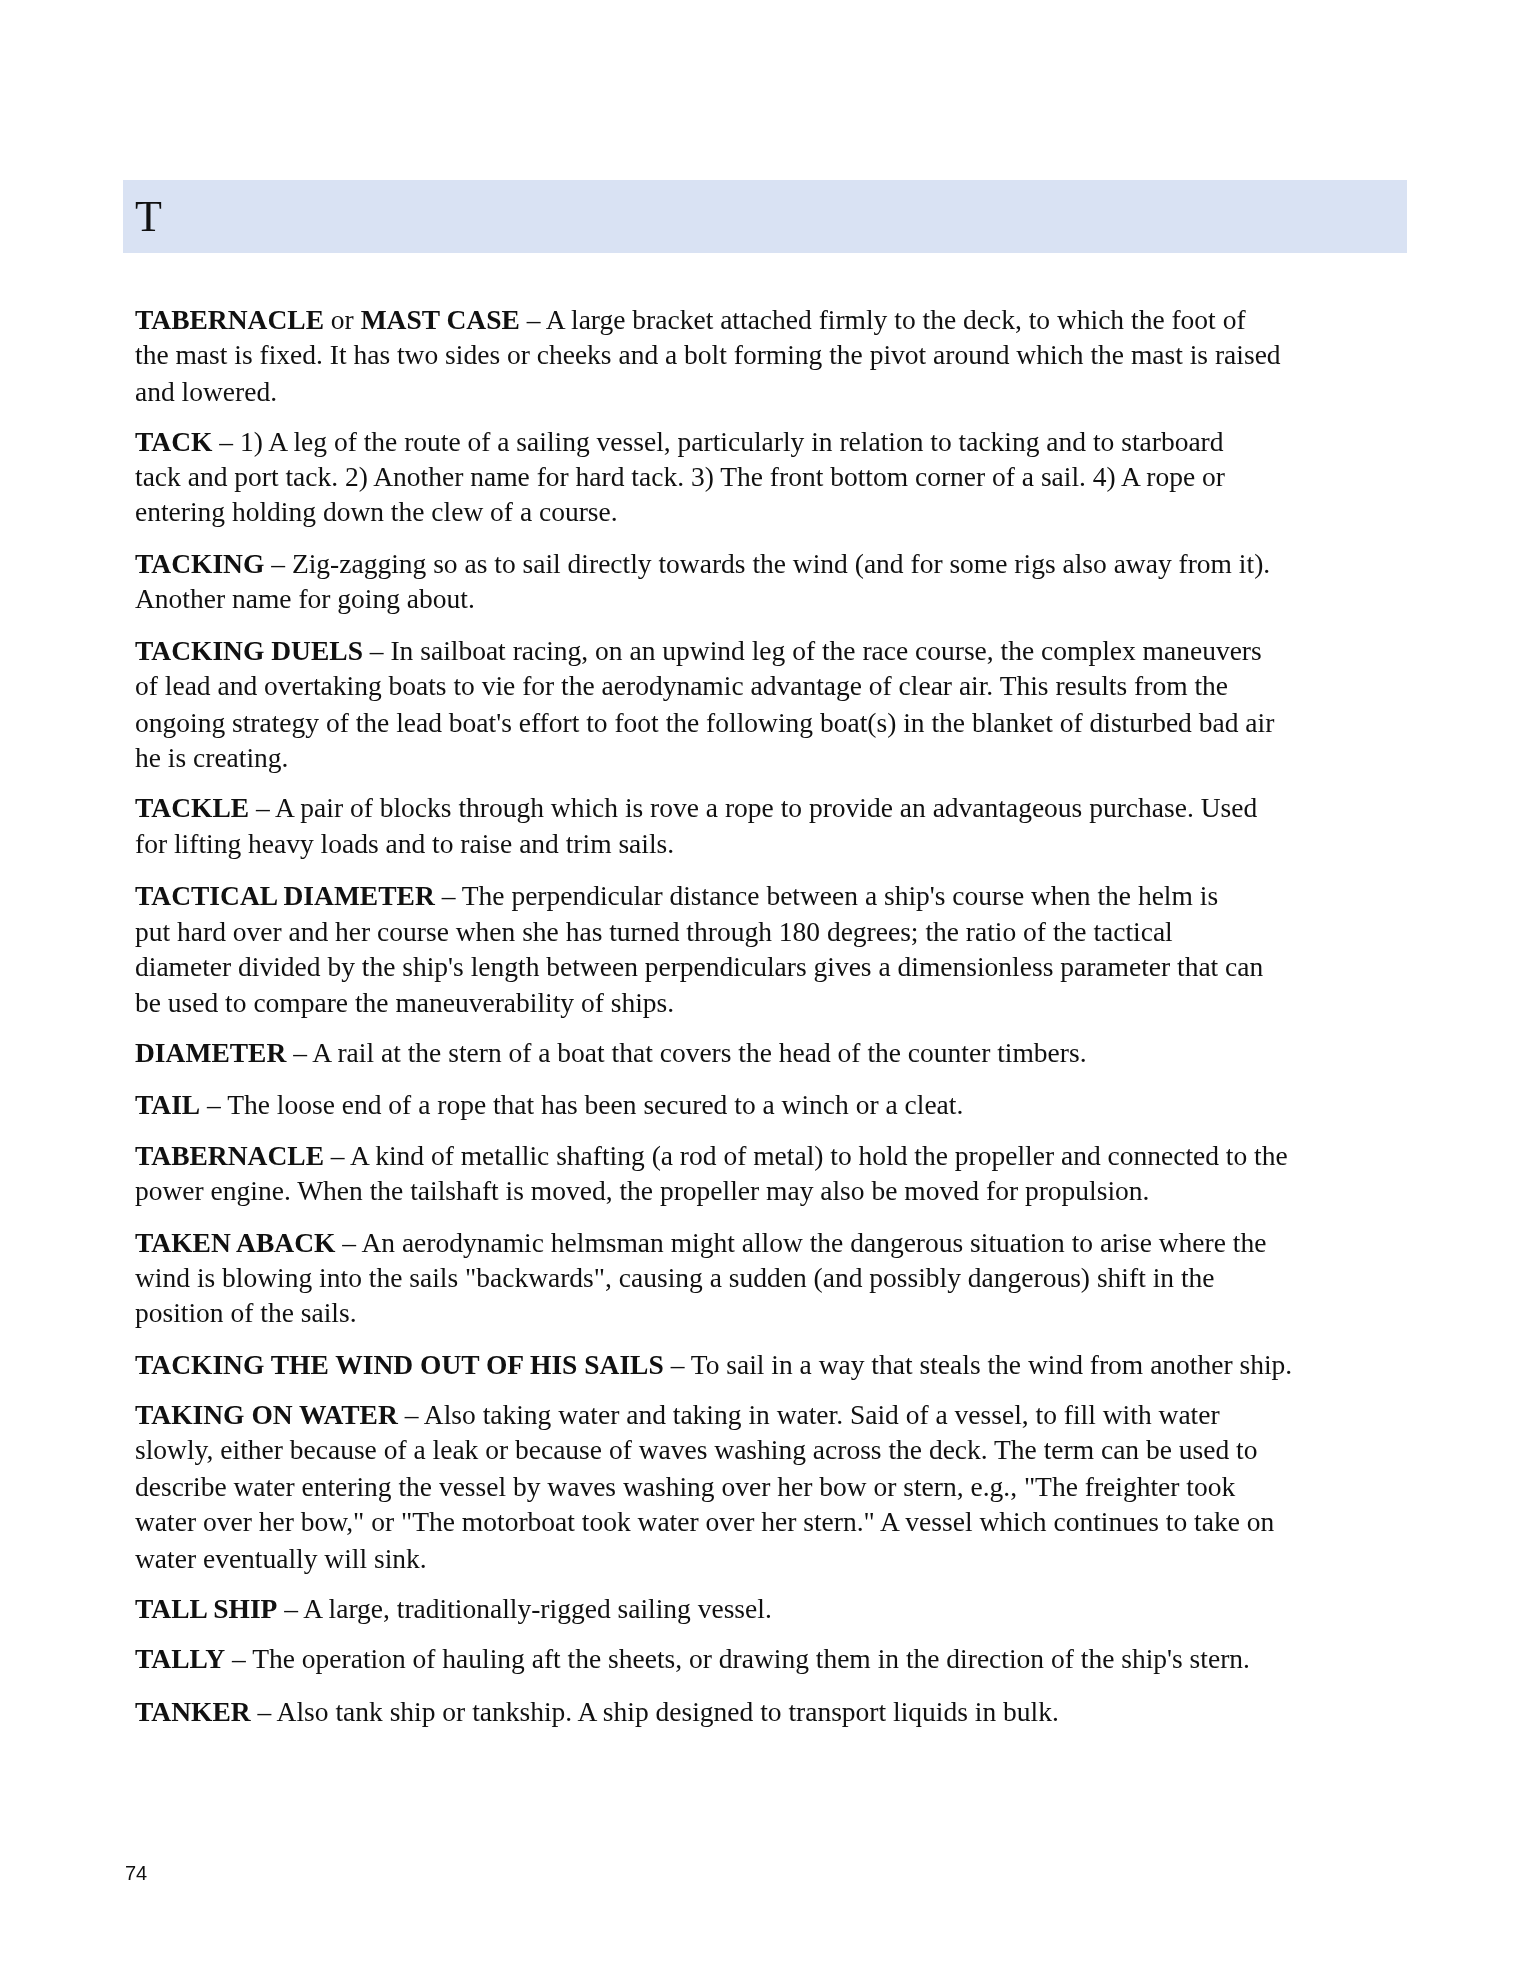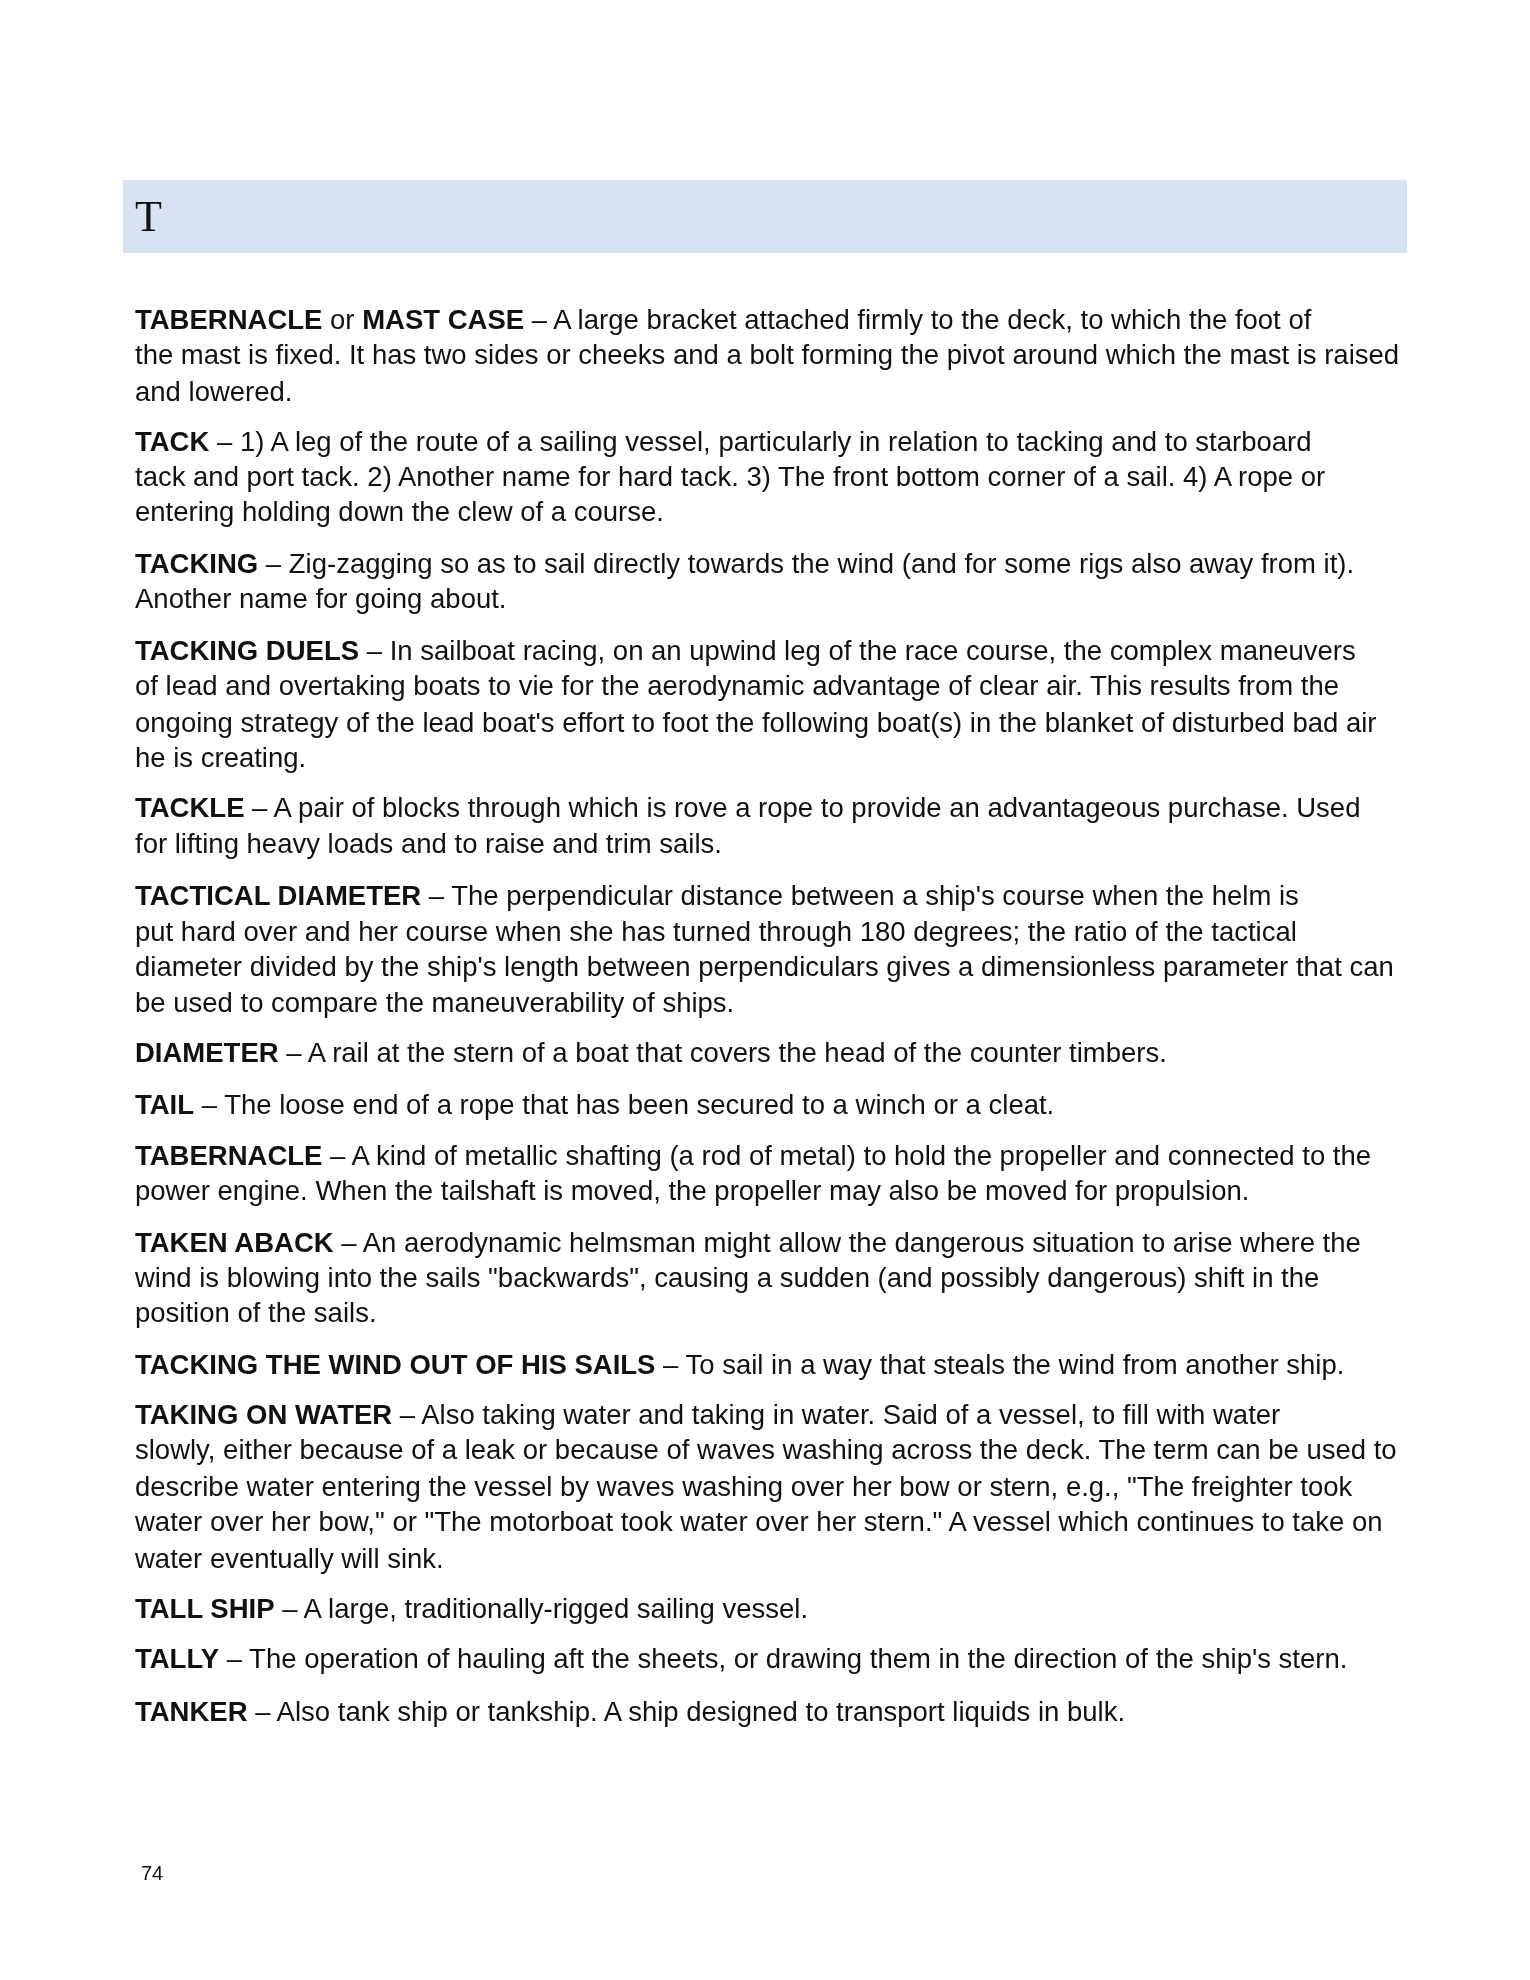--- a/index.html
+++ b/index.html
@@ -1,24 +1,24 @@
 <!DOCTYPE html>
 <html><head>
 <meta charset="utf-8">
 <style>
   html, body { margin:0; padding:0; background:#ffffff; }
   body { width:1530px; height:1980px; position:relative; overflow:hidden;
          font-family:"DejaVu Serif","Liberation Serif",serif; color:#111; }
   .band { position:absolute; left:123px; top:180px; width:1284px; height:73px; background:#d9e2f3; }
   .band-letter { position:absolute; left:12px; top:12px; font-size:44px; line-height:50px;
                  font-family:"Liberation Serif",serif; color:#111; }
-  .line { position:absolute; left:135px; white-space:nowrap; font-family:Liberation Sans, sans-serif;
+  .line { position:absolute; left:135px; white-space:nowrap; font-family:Liberation Serif, serif;
           font-size:27.5px; line-height:36px; transform:translateY(-18px); letter-spacing:0; }
   .line b { font-weight:bold; }
-  .pnum { position:absolute; left:141px; top:1862px; font-size:20px; font-family:"Liberation Sans",sans-serif; color:#111; }
+  .pnum { position:absolute; left:125px; top:1862px; font-size:20px; font-family:"Liberation Sans",sans-serif; color:#111; }
 </style>
 </head>
 <body>
 
 <div class="band">
   <div class="band-letter">T</div>
 </div>
 
 <div class="line" style="top:320px"><b>TABERNACLE</b><span> or </span><b>MAST CASE</b><span> – A large bracket attached firmly to the deck, to which the foot of</span></div>
 <div class="line" style="top:355px">the mast is fixed. It has two sides or cheeks and a bolt forming the pivot around which the mast is raised</div>

